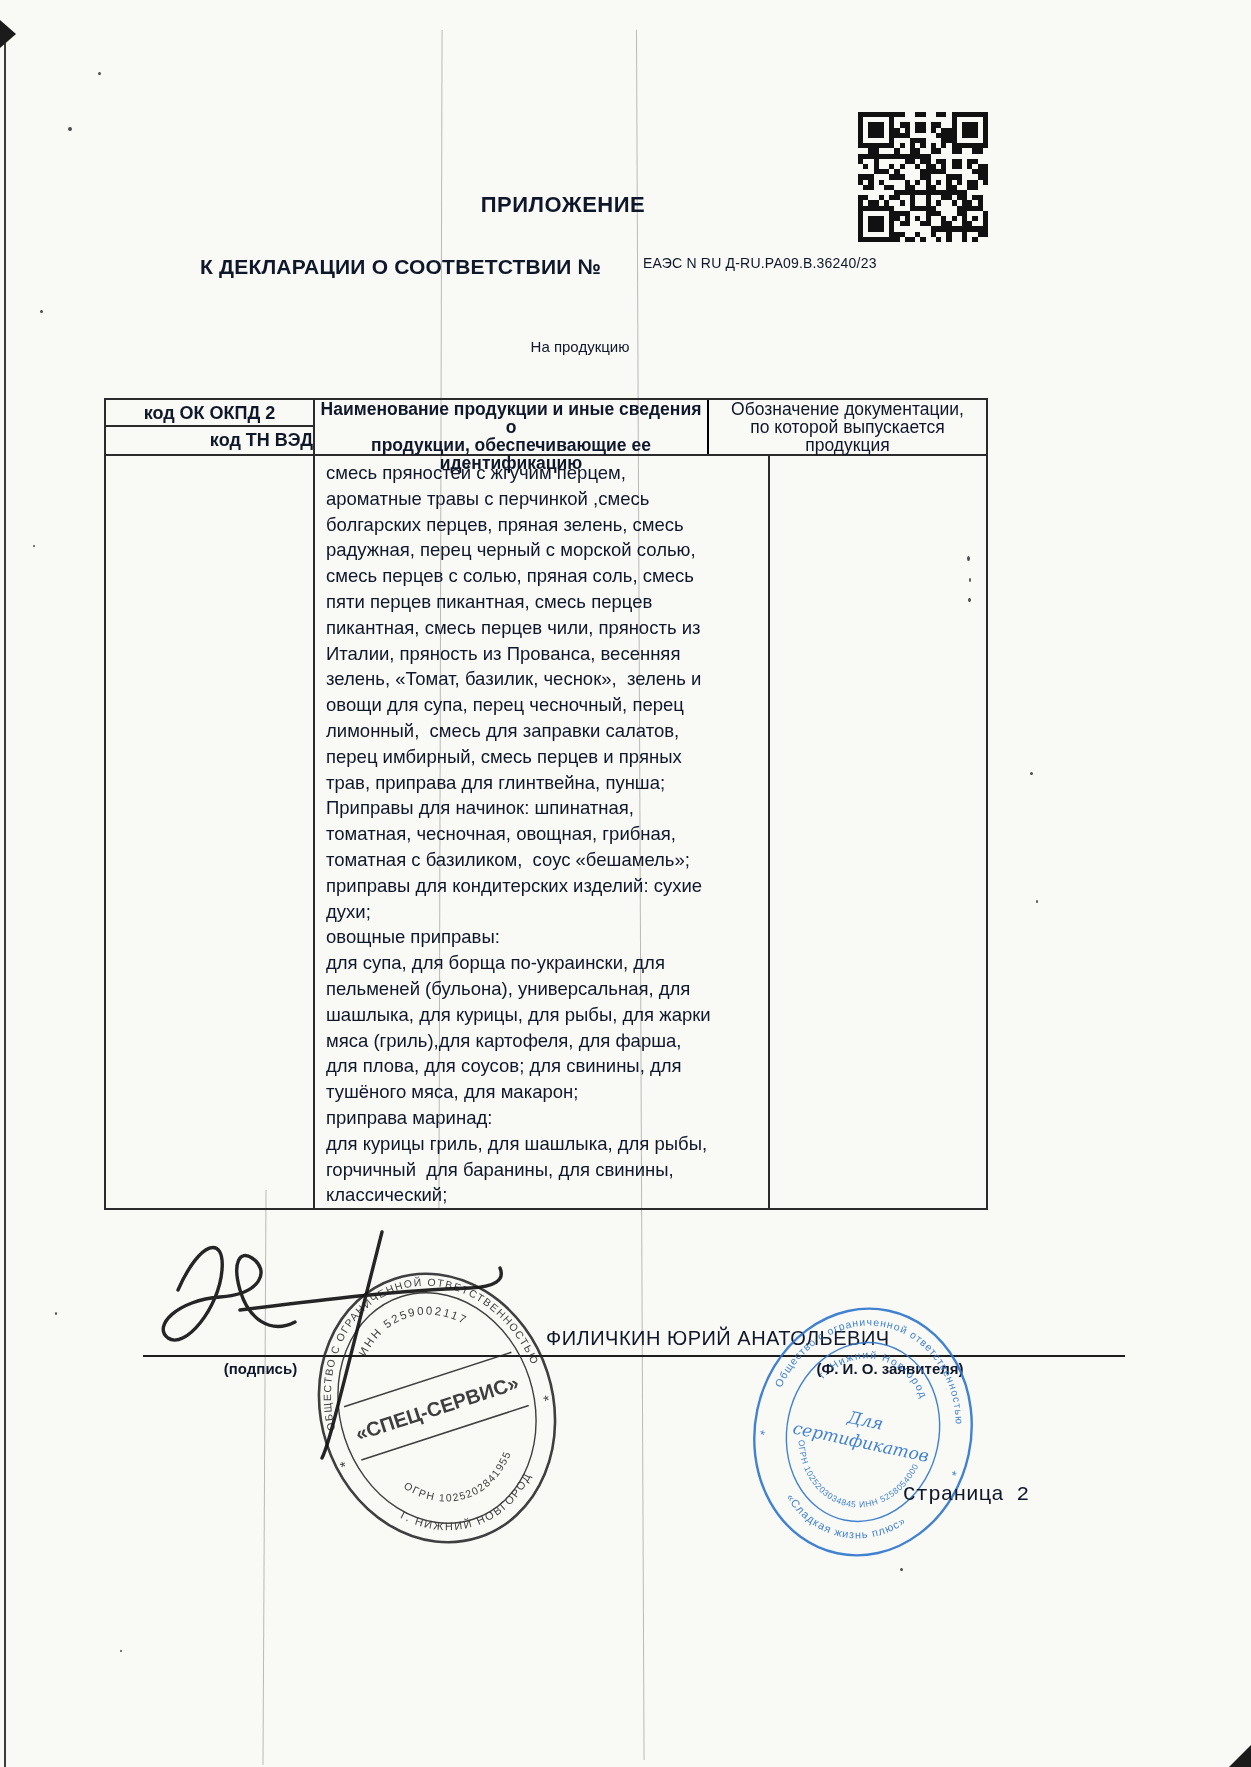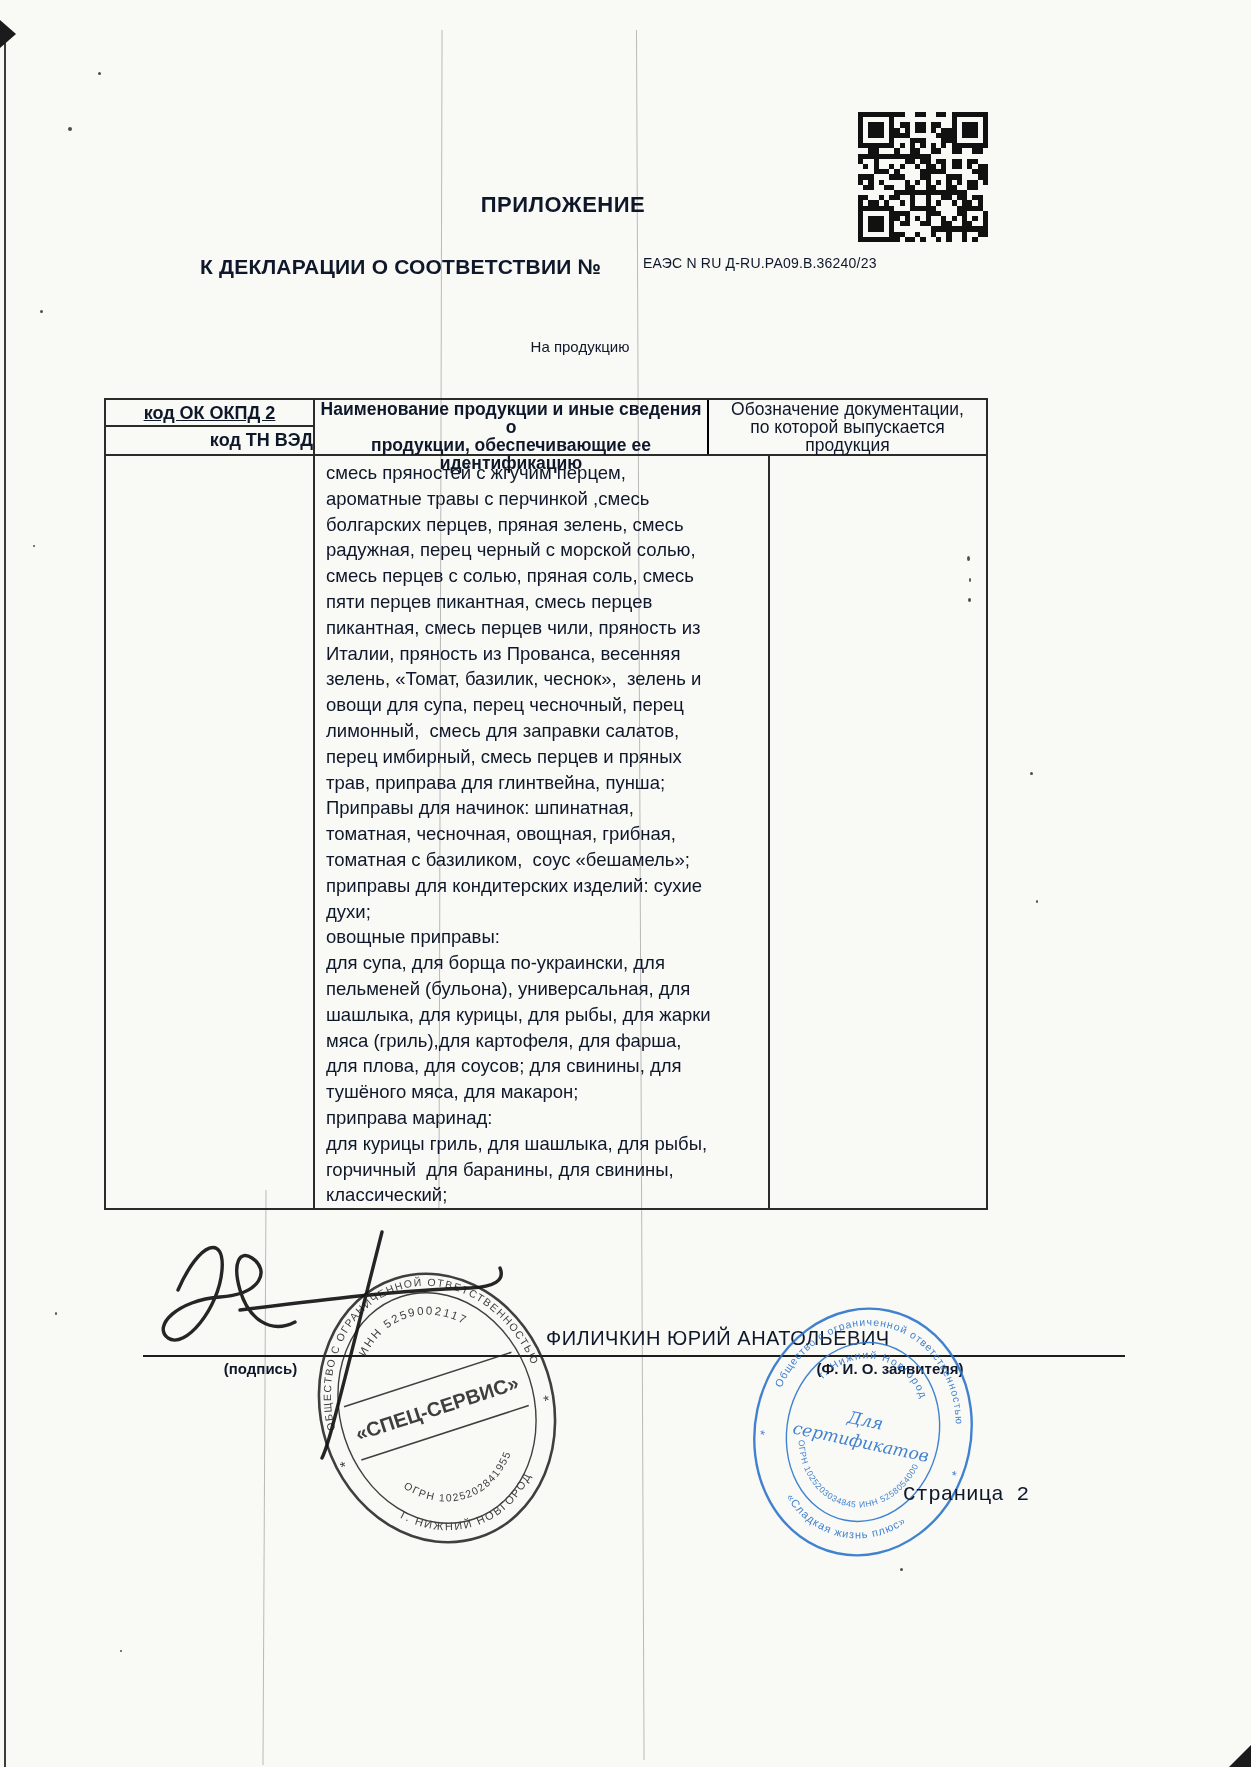--- a/index.html
+++ b/index.html
@@ -26,21 +26,21 @@
   .decl-number{position:absolute;left:643px;top:255px;font-size:14px;font-weight:400;letter-spacing:.2px;}
   .subtitle{position:absolute;left:500px;top:338px;width:160px;text-align:center;font-size:15px;}
   .page-number{position:absolute;left:903px;top:1483px;font-size:21px;
     font-family:Liberation Mono, monospace;z-index:6;}
   
   .table{position:absolute;left:104px;top:398px;width:884px;height:812px;
     border:2px solid #2b2b2b;box-sizing:border-box;}
   .thead{display:flex;height:56px;border-bottom:2px solid #2b2b2b;box-sizing:border-box;}
   .th1{width:209px;border-right:2px solid #2b2b2b;box-sizing:border-box;display:flex;flex-direction:column;}
   .th1a{height:27px;border-bottom:2px solid #2b2b2b;box-sizing:border-box;
-    font-weight:700;font-size:18px;text-align:center;line-height:26px;text-decoration:underline;}
+    font-weight:700;font-size:18px;text-align:center;line-height:26px;}
   .th1b{flex:1;font-weight:700;font-size:18px;text-align:right;padding-left:16px;line-height:26px;}
   .th2{width:394px;border-right:2px solid #000000;box-sizing:border-box;
     font-weight:700;font-size:17.5px;line-height:18px;text-align:center;white-space:pre-line;padding-top:0px;}
   .th3{flex:1;font-weight:400;font-size:17.5px;line-height:18px;text-align:center;white-space:pre-line;}
   .tbody{display:flex;height:752px;}
   .td1{width:209px;border-right:2px solid #2b2b2b;box-sizing:border-box;}
   .td2{width:455px;border-right:2px solid #2b2b2b;box-sizing:border-box;
     font-size:18.5px;line-height:25.8px;white-space:pre;padding:4px 0 0 11px;overflow:visible;}
   .td3{flex:1;}
   

